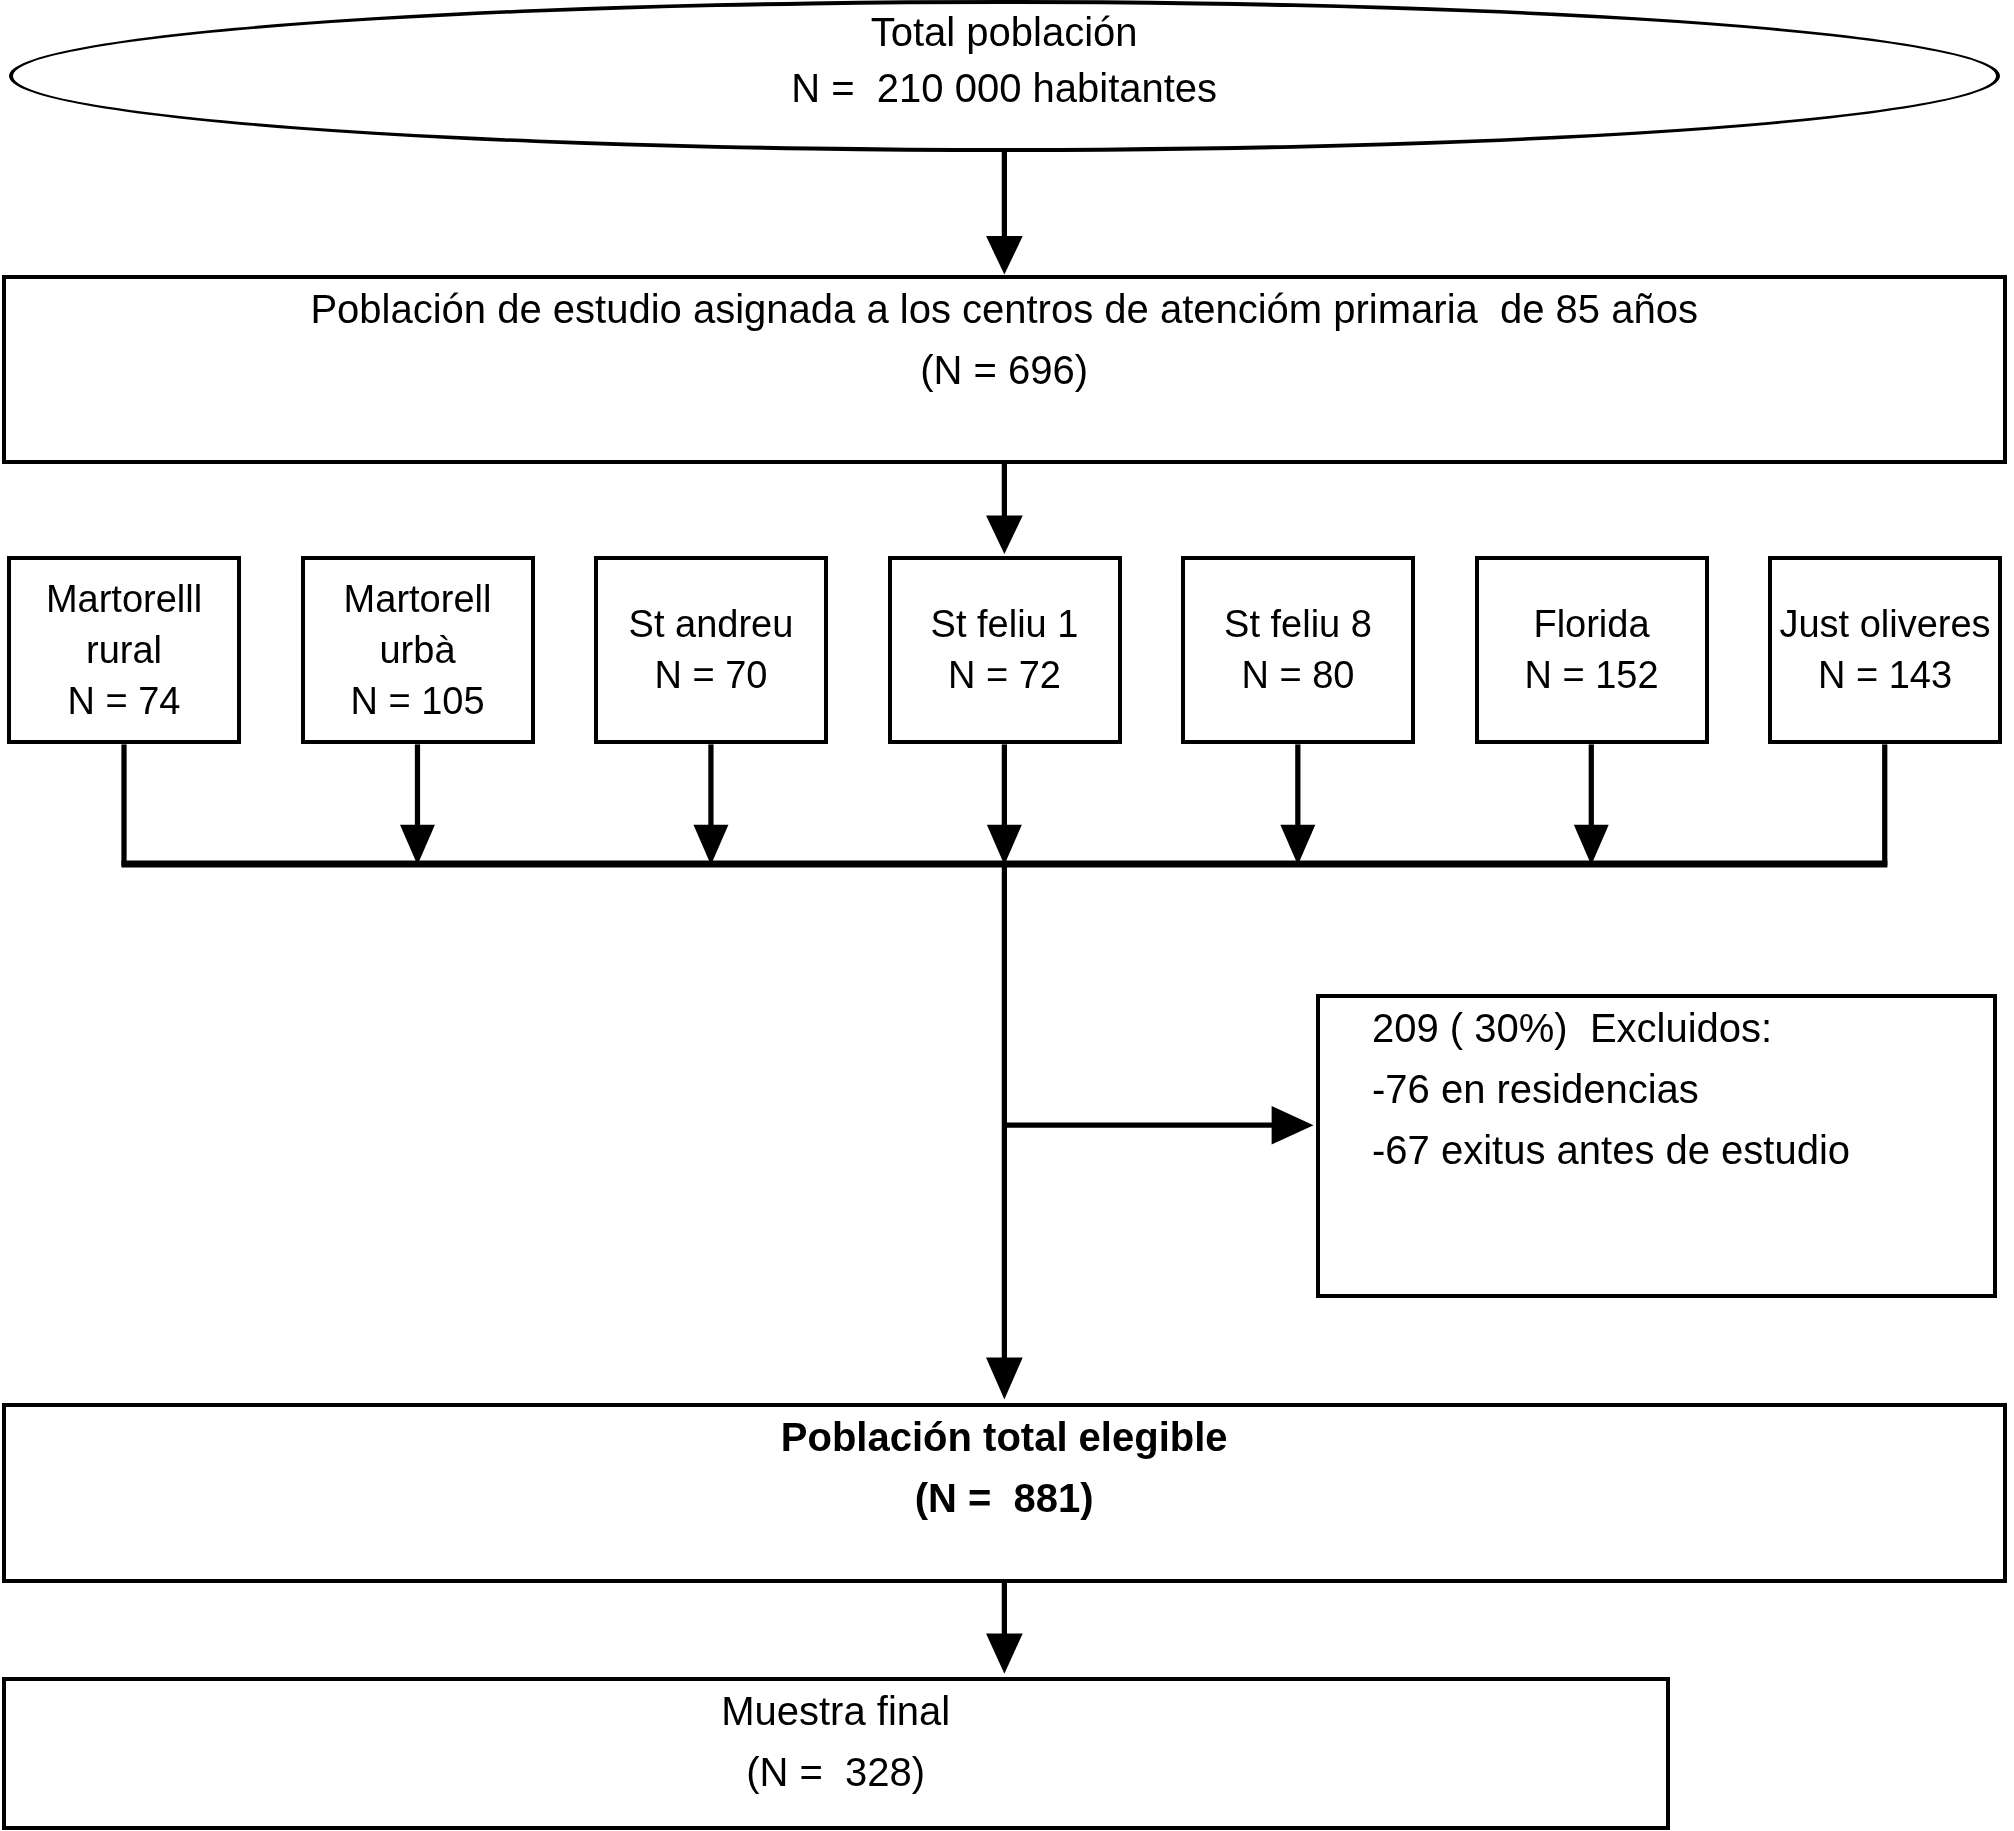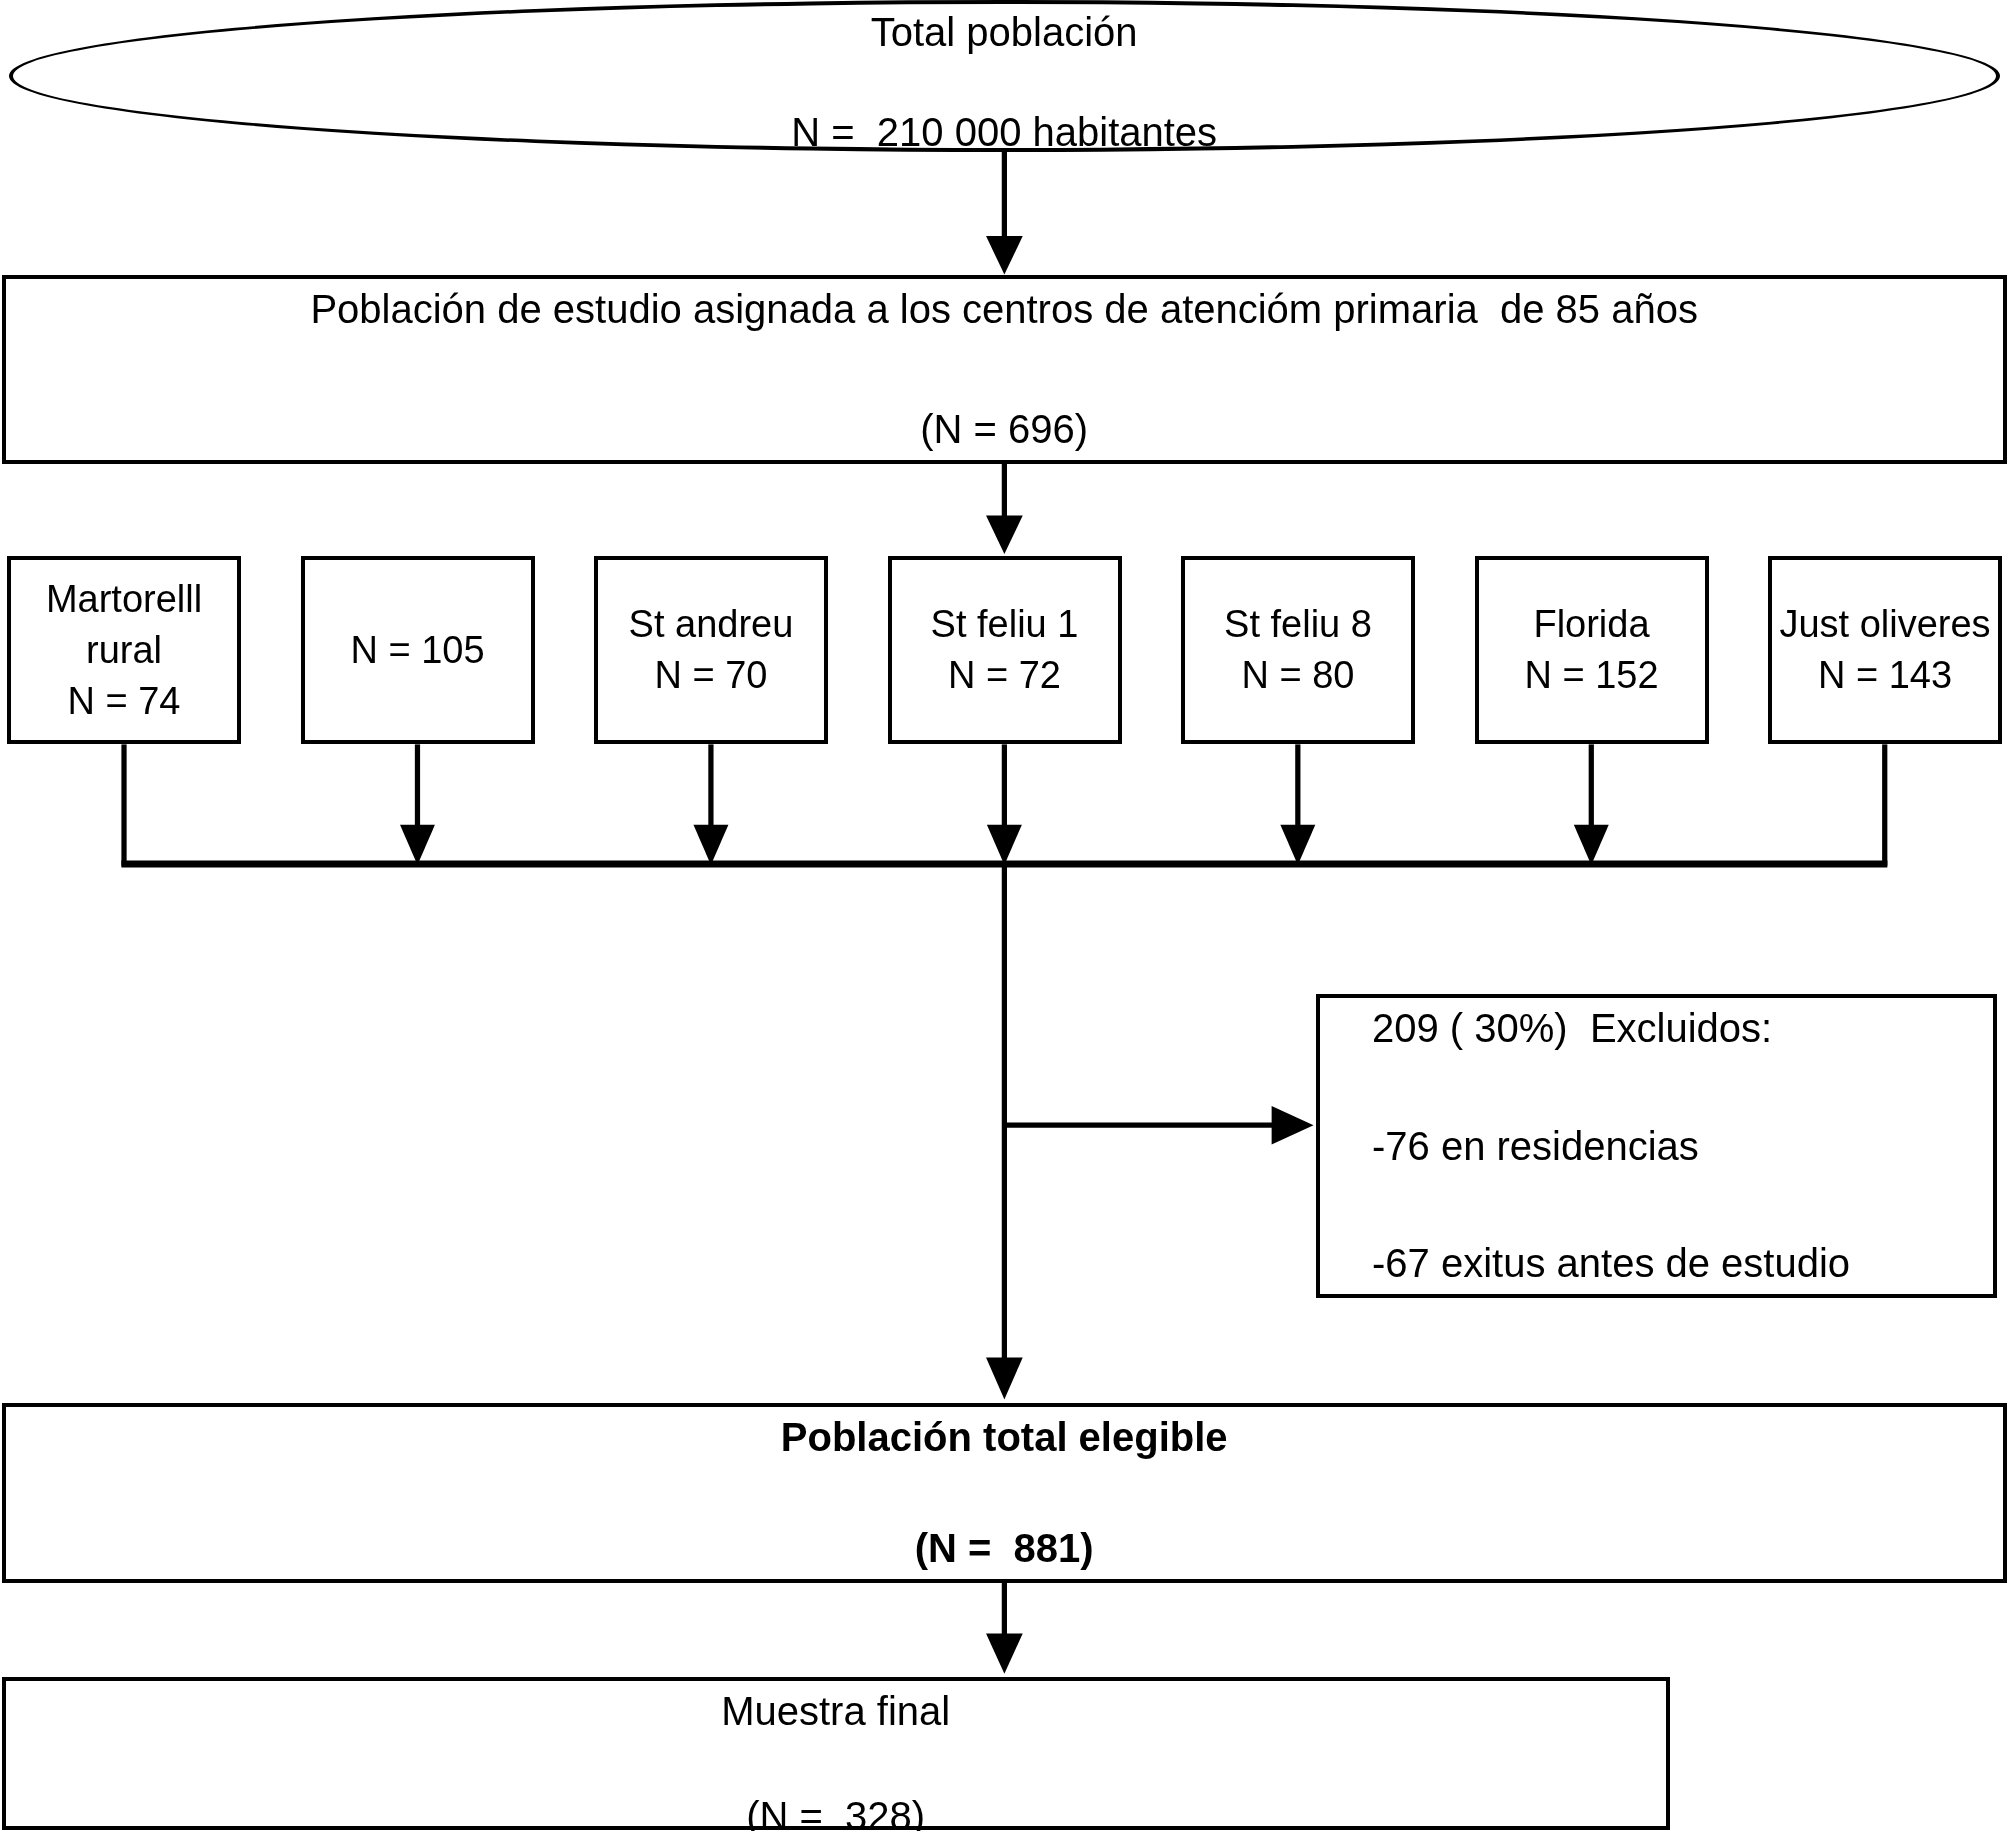--- a/index.html
+++ b/index.html
@@ -21,24 +21,23 @@
     position: absolute;
     left: 0; top: 0;
     width: 2014px; height: 1832px;
   }
 
   .node {
     border: 4.4px solid #000000;
     background: #ffffff;
     display: flex;
     flex-direction: column;
-    justify-content: space-between;
+    justify-content: flex-start;
     align-items: center;
     text-align: center;
-    gap: 44px;
   }
 
   .line { white-space: pre-wrap; }
 
   #total-ellipse {
     left: 8.7px; top: 0px;
     width: 1991px; height: 152px;
     border-radius: 50%;
     font-size: 40px;
     line-height: 56px;
@@ -153,20 +152,21 @@
   <div class="line">Población de estudio asignada a los centros de atencióm primaria  de 85 años</div>
   <div class="line">(N = 696)</div>
 </div>
 
 <div id="centers-row" class="abs">
   <div class="center-box">
     <div class="line">Martorelll rural</div>
     <div class="line">N = 74</div>
   </div>
   <div class="center-box">
+    <div class="line">Martorell urbà</div>
     <div class="line">N = 105</div>
   </div>
   <div class="center-box">
     <div class="line">St andreu</div>
     <div class="line">N = 70</div>
   </div>
   <div class="center-box">
     <div class="line">St feliu 1</div>
     <div class="line">N = 72</div>
   </div>

